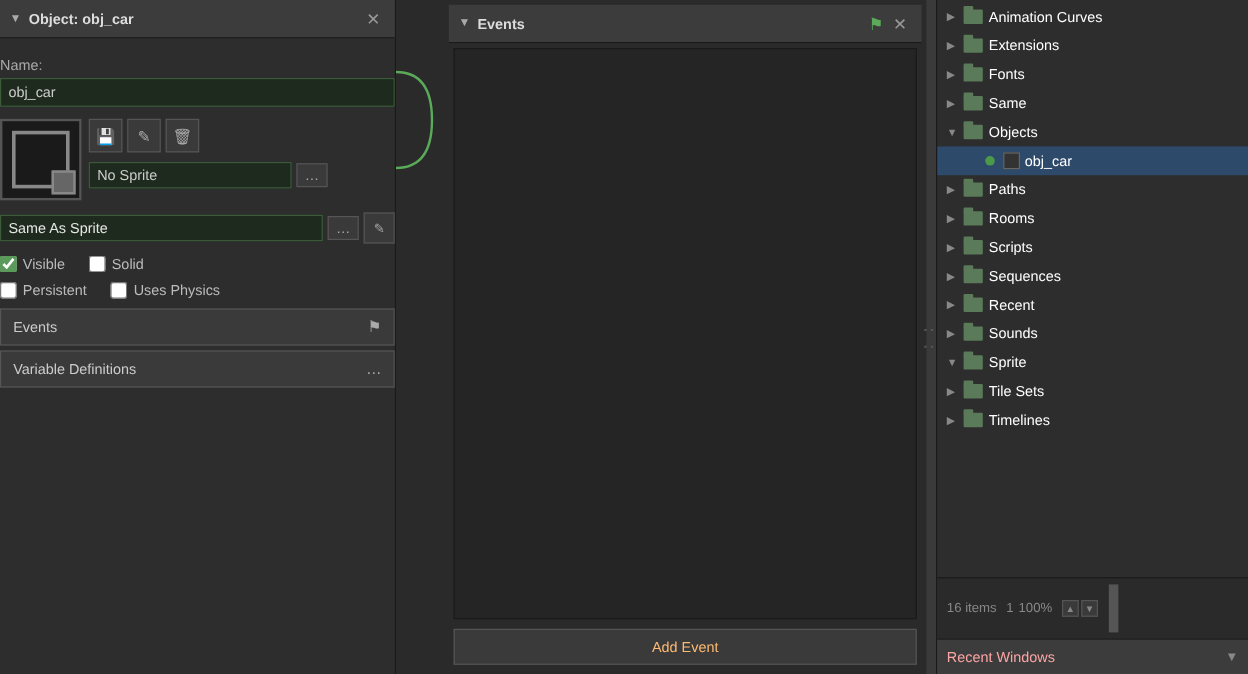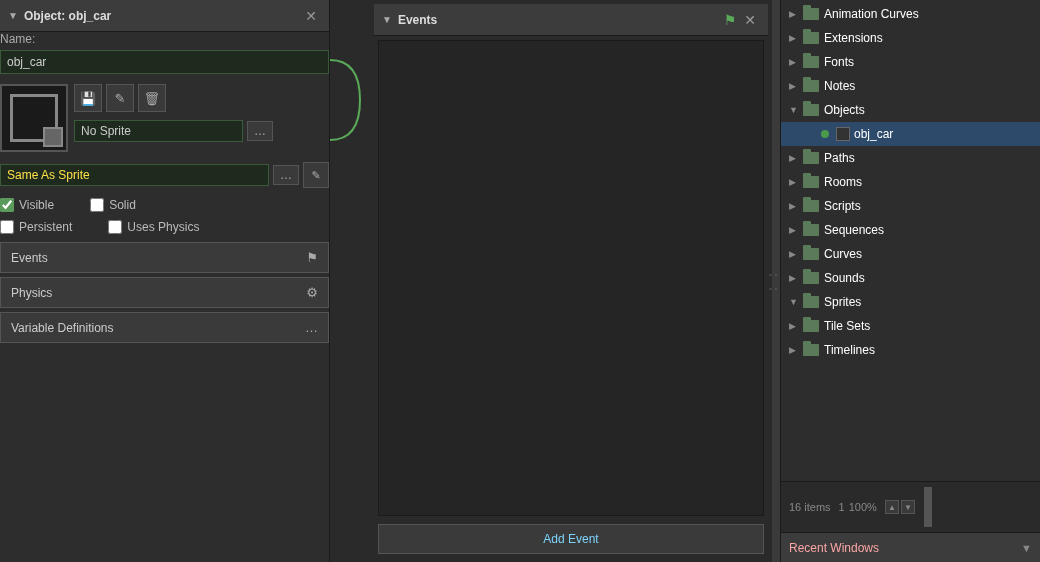--- a/index.html
+++ b/index.html
@@ -57,20 +57,21 @@
       font-size: 14px;
       background: none;
       border: none;
       padding: 2px 4px;
       line-height: 1;
     }
 
     .panel-body {
       flex: 1;
       overflow-y: auto;
+      margin-top: 15px;
     }
 
     .field-label {
       color: #aaa;
       margin-bottom: 4px;
       font-size: 12px;
     }
 
     .field-input {
       width: 100%;
@@ -178,42 +179,42 @@
 
     .mask-row {
       display: flex;
       align-items: center;
       gap: 4px;
     }
 
     .mask-input {
       background: #1e2a1e;
       border: 1px solid #3a5a3a;
-      color: #fde047;
+      color: #e5e5e5;
       padding: 3px 6px;
       font-size: 12px;
       flex: 1;
     }
 
     .edit-btn {
       width: 26px;
       height: 26px;
       background: #3a3a3a;
       border: 1px solid #555;
       color: #aaa;
       cursor: pointer;
       display: flex;
       align-items: center;
       justify-content: center;
       font-size: 11px;
     }
 
     .checkboxes-row {
       display: flex;
-      gap: 36px;
+      gap: 20px;
       margin-bottom: 8px;
       align-items: flex-start;
     }
 
     .checkbox-item {
       display: flex;
       align-items: center;
       gap: 5px;
       color: #bbb;
     }
@@ -262,21 +263,21 @@
     }
 
     .add-event-bar {
       padding: 4px;
     }
 
     .add-event-btn {
       width: 100%;
       background: #3a3a3a;
       border: 1px solid #555;
-      color: #7dd3fc;
+      color: #fdba74;
       padding: 7px 10px;
       cursor: pointer;
       font-size: 12px;
       text-align: center;
     }
 
     
     .connector-area {
       width: 40px;
       display: flex;
@@ -565,24 +566,20 @@
         <span>Uses Physics</span>
       </label>
     </div>
 
     
     <button class="action-btn">
       <span>Events</span>
       <span class="action-btn-icon">⚑</span>
     </button>
     <button class="action-btn">
-      <span>Physics</span>
-      <span class="action-btn-icon">⚙</span>
-    </button>
-    <button class="action-btn">
       <span>Variable Definitions</span>
       <span class="action-btn-icon">…</span>
     </button>
   </div>
 </div>
 
 <div style="display:flex; flex: 1; flex-direction: column; background: #2a2a2a; overflow: hidden;">
   <div style="display:flex; align-items:flex-start; height:100%;">
 
     <div class="connector-area">
@@ -633,21 +630,21 @@
       <div class="tree-item">
         <span style="width: 0px; flex-shrink: 0;"></span>
         <span class="tree-arrow">▶</span>
         <div class="tree-folder-icon"></div>
         <span class="tree-item-label">Fonts</span>
       </div>
       <div class="tree-item">
         <span style="width: 0px; flex-shrink: 0;"></span>
         <span class="tree-arrow">▶</span>
         <div class="tree-folder-icon"></div>
-        <span class="tree-item-label">Notes</span>
+        <span class="tree-item-label">Same</span>
       </div>
       <div class="tree-item">
         <span style="width: 0px; flex-shrink: 0;"></span>
         <span class="tree-arrow">▼</span>
         <div class="tree-folder-icon"></div>
         <span class="tree-item-label">Objects</span>
       </div>
       <div class="tree-item selected">
         <span style="width: 18px; flex-shrink: 0;"></span>
         <span class="tree-arrow"></span>
@@ -678,33 +675,33 @@
       <div class="tree-item">
         <span style="width: 0px; flex-shrink: 0;"></span>
         <span class="tree-arrow">▶</span>
         <div class="tree-folder-icon"></div>
         <span class="tree-item-label">Sequences</span>
       </div>
       <div class="tree-item">
         <span style="width: 0px; flex-shrink: 0;"></span>
         <span class="tree-arrow">▶</span>
         <div class="tree-folder-icon"></div>
-        <span class="tree-item-label">Curves</span>
+        <span class="tree-item-label">Recent</span>
       </div>
       <div class="tree-item">
         <span style="width: 0px; flex-shrink: 0;"></span>
         <span class="tree-arrow">▶</span>
         <div class="tree-folder-icon"></div>
         <span class="tree-item-label">Sounds</span>
       </div>
       <div class="tree-item">
         <span style="width: 0px; flex-shrink: 0;"></span>
         <span class="tree-arrow">▼</span>
         <div class="tree-folder-icon"></div>
-        <span class="tree-item-label">Sprites</span>
+        <span class="tree-item-label">Sprite</span>
       </div>
       <div class="tree-item">
         <span style="width: 0px; flex-shrink: 0;"></span>
         <span class="tree-arrow">▶</span>
         <div class="tree-folder-icon"></div>
         <span class="tree-item-label">Tile Sets</span>
       </div>
       <div class="tree-item">
         <span style="width: 0px; flex-shrink: 0;"></span>
         <span class="tree-arrow">▶</span>

